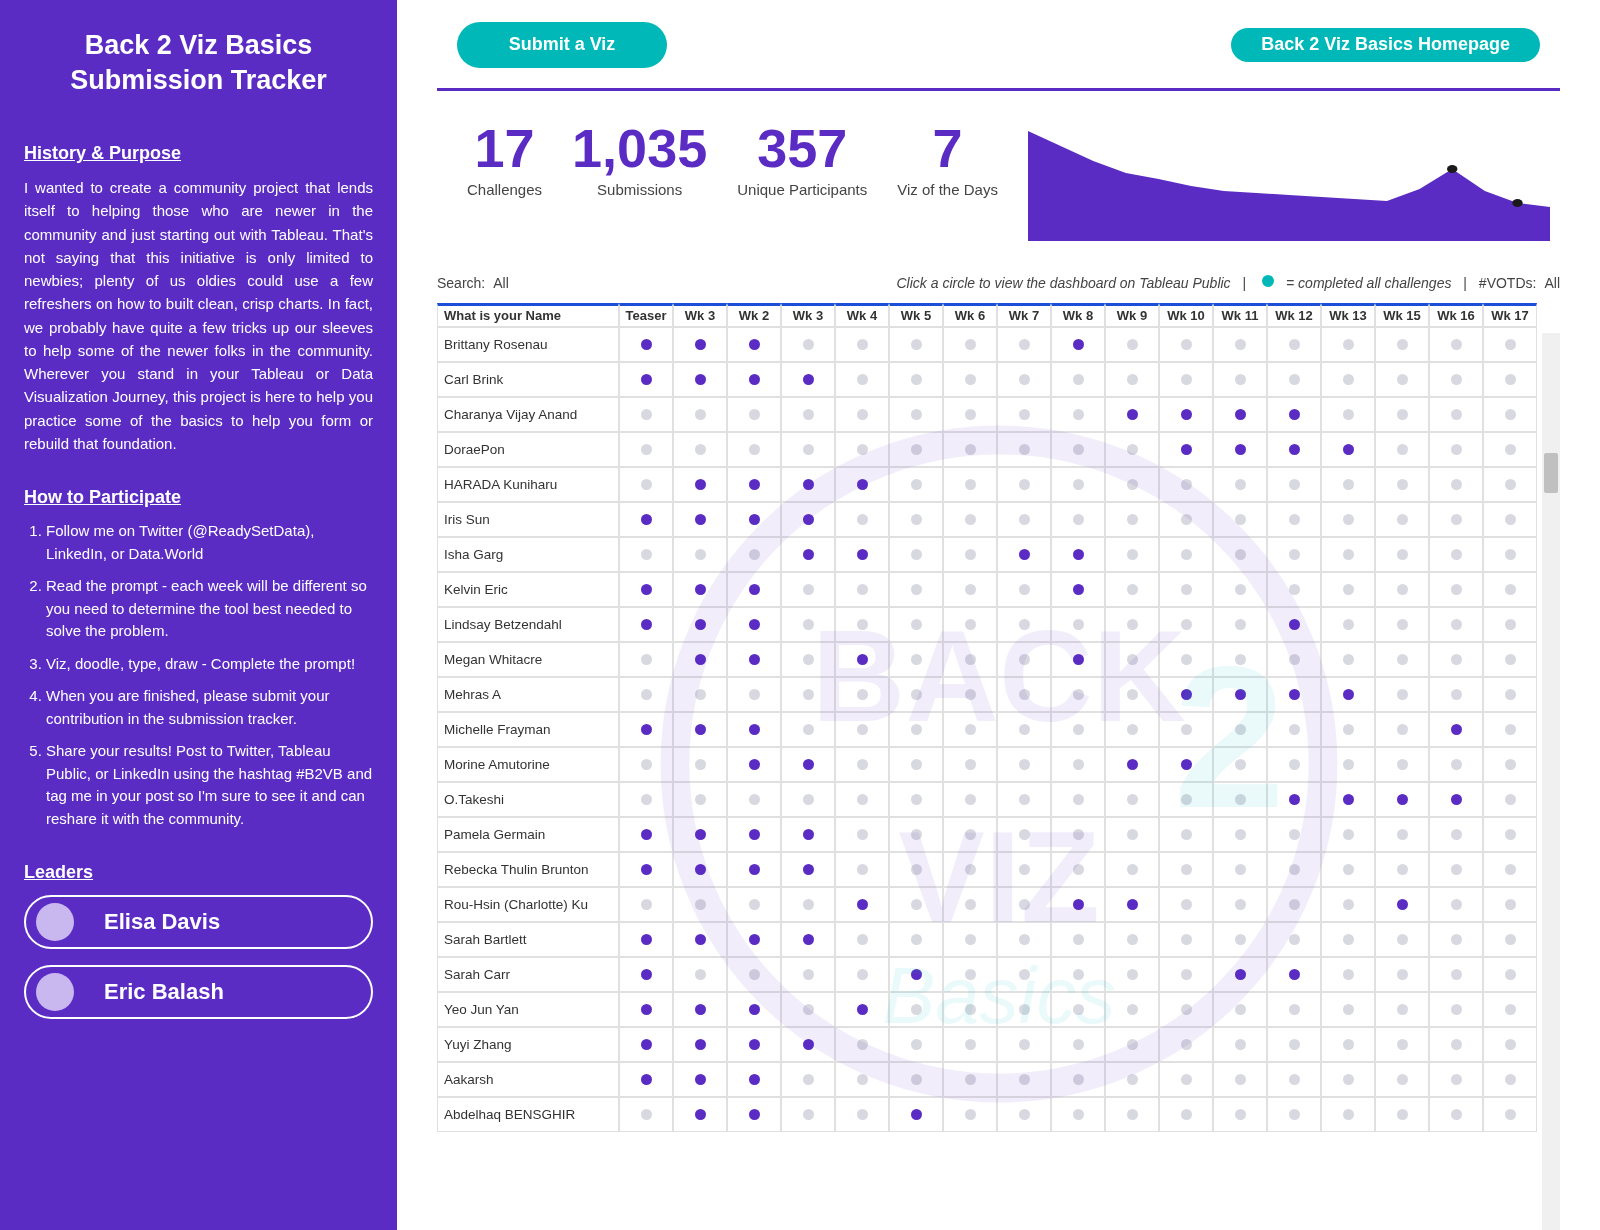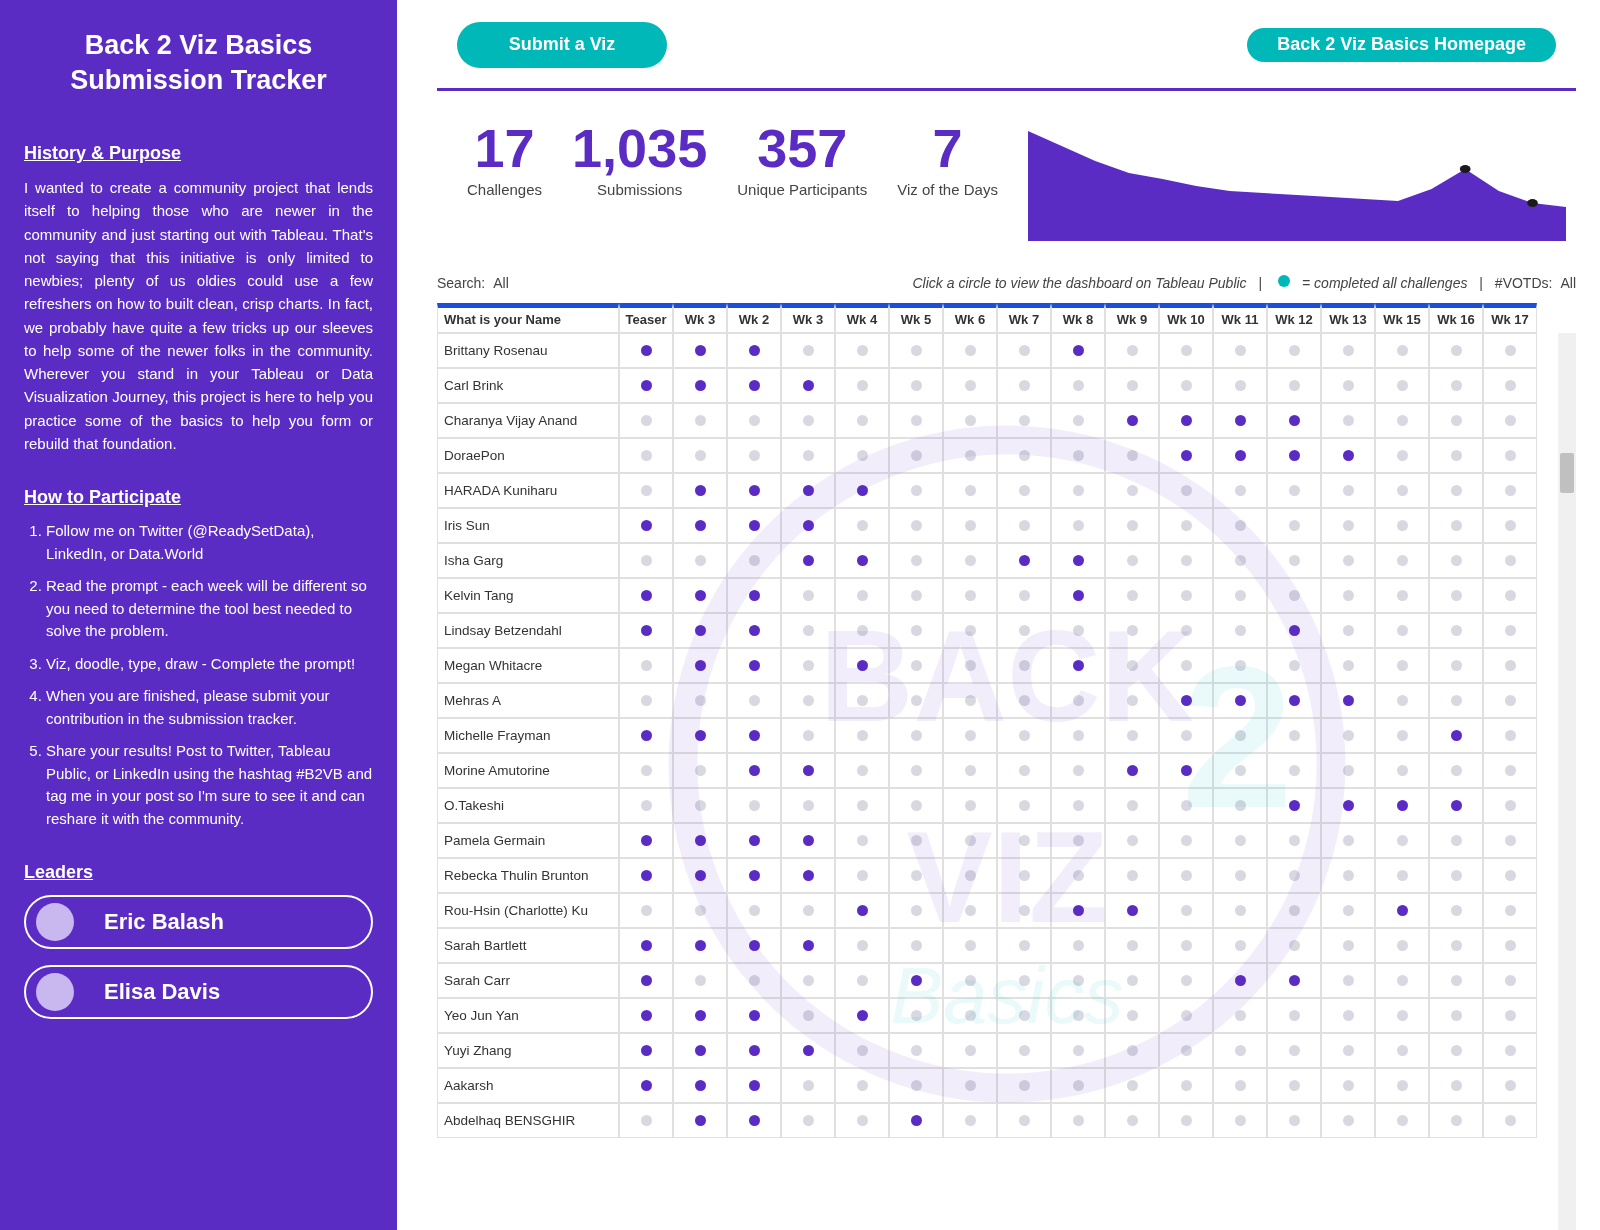--- a/index.html
+++ b/index.html
@@ -6,39 +6,39 @@
 body { font-family: -apple-system, BlinkMacSystemFont, 'Segoe UI', Arial, sans-serif; background: #fff; width: 1600px; height: 1230px; overflow: hidden; display: flex; }
 .sidebar { width: 397px; background: #5b2cc4; color: #fff; padding: 28px 24px; overflow-y: auto; }
 .sidebar-title { text-align: center; font-size: 27px; font-weight: 700; line-height: 1.3; margin-bottom: 45px; }
 .section-heading { font-size: 18px; font-weight: 700; text-decoration: underline; margin-bottom: 12px; margin-top: 32px; }
 .history-text { font-size: 15px; line-height: 1.55; text-align: justify; margin-bottom: 24px; }
 .participate-list { list-style: decimal; padding-left: 22px; font-size: 15px; line-height: 1.5; margin-bottom: 32px; }
 .participate-list li { margin-bottom: 10px; }
 .leader-pill { display: flex; align-items: center; border: 2px solid #fff; border-radius: 999px; padding: 6px 10px; margin-bottom: 16px; }
 .leader-avatar { width: 38px; height: 38px; border-radius: 50%; background: #c9b8f0; margin-right: 30px; flex-shrink: 0; }
 .leader-name { font-size: 22px; font-weight: 700; }
-.main { flex: 1; padding: 22px 24px 0 40px; display: flex; flex-direction: column; overflow: hidden; }
+.main { flex: 1; padding: 22px 40px 0 40px; display: flex; flex-direction: column; overflow: hidden; }
 .top-buttons { display: flex; justify-content: space-between; align-items: center; padding: 0 20px 20px 20px; }
 .top-btn { background: #00b8b8; color: #fff; border: none; border-radius: 999px; padding: 12px 40px; font-size: 18px; font-weight: 700; line-height: 1.2; text-align: center; cursor: pointer; min-width: 210px; }
 .top-btn.two-line { padding: 6px 30px; }
 .divider { height: 3px; background: #5b2cc4; margin-bottom: 20px; }
 .kpi-row { display: flex; align-items: flex-start; padding: 10px 10px 30px 30px; gap: 30px; }
 .kpi { text-align: center; flex-shrink: 0; }
 .kpi-val { color: #5b2cc4; font-size: 54px; font-weight: 700; line-height: 1; }
 .kpi-label { color: #444; font-size: 15px; margin-top: 6px; }
 .sparkline-wrap { flex: 1; height: 120px; position: relative; }
 .sparkline-wrap svg { width: 100%; height: 100%; }
 .filter-row { display: flex; align-items: flex-start; font-size: 14px; color: #444; padding: 4px 0 12px 0; gap: 8px; }
 .filter-row .spacer { flex: 1; }
 .filter-row .ital { font-style: italic; }
 .teal-dot { width: 12px; height: 12px; border-radius: 50%; background: #00b8b8; display: inline-block; vertical-align: middle; margin: 0 4px; }
 .table-wrap { flex: 1; overflow: hidden; position: relative; }
 .grid { display: grid; grid-template-columns: 182px repeat(17, 54px); }
 .header-cell, .body-cell { border: 1px solid #e0e0e0; display: flex; align-items: center; justify-content: center; font-size: 13px; color: #333; }
-.header-cell { font-weight: 700; height: 30px; border-top: 5px solid #1d4ed8; }
+.header-cell { font-weight: 700; height: 24px; border-top: 3px solid #1d4ed8; }
 .header-cell.name-col { justify-content: flex-start; padding-left: 6px; font-weight: 700; }
 .body-cell { height: 35px; }
 .body-cell.name-col { justify-content: flex-start; padding-left: 6px; font-size: 13.5px; }
 .dot { width: 11px; height: 11px; border-radius: 50%; }
 .dot.filled { background: #5b2cc4; }
 .dot.empty { background: #d8d8e0; }
 .scroll-track { position: absolute; right: 0; top: 30px; bottom: 0; width: 18px; background: #f0f0f0; }
 .scroll-thumb { position: absolute; left: 2px; right: 2px; top: 120px; height: 40px; background: #c0c0c0; border-radius: 2px; }
 .watermark { position: absolute; left: 50%; top: 50%; transform: translate(-50%, -50%); pointer-events: none; opacity: 0.08; }
 .watermark svg { width: 720px; height: 720px; }
@@ -54,25 +54,25 @@
   <ol class="participate-list">
     <li>Follow me on Twitter (@ReadySetData), LinkedIn, or Data.World</li>
     <li>Read the prompt - each week will be different so you need to determine the tool best needed to solve the problem.</li>
     <li>Viz, doodle, type, draw - Complete the prompt!</li>
     <li>When you are finished, please submit your contribution in the submission tracker.</li>
     <li>Share your results! Post to Twitter, Tableau Public, or LinkedIn using the hashtag #B2VB and tag me in your post so I'm sure to see it and can reshare it with the community.</li>
   </ol>
   <div class="section-heading">Leaders</div>
   <div class="leader-pill">
     <div class="leader-avatar"></div>
-    <div class="leader-name">Eric Balash</div>
+    <div class="leader-name">Elisa Davis</div>
   </div>
   <div class="leader-pill">
     <div class="leader-avatar"></div>
-    <div class="leader-name">Elisa Davis</div>
+    <div class="leader-name">Eric Balash</div>
   </div>
 </div>
 
 <div class="main">
   <div class="top-buttons">
     <button class="top-btn">Submit a Viz</button>
     <button class="top-btn two-line">Back 2 Viz Basics Homepage</button>
   </div>
   <div class="divider"></div>
   <div class="kpi-row">
@@ -500,21 +500,21 @@
         </div>
         <div class="body-cell">
           <div class="dot empty"></div>
         </div>
         <div class="body-cell">
           <div class="dot empty"></div>
         </div>
         <div class="body-cell">
           <div class="dot empty"></div>
         </div>
-        <div class="body-cell name-col">Kelvin Tang</div>
+        <div class="body-cell name-col">Kelvin Eric</div>
         <div class="body-cell">
           <div class="dot filled"></div>
         </div>
         <div class="body-cell">
           <div class="dot filled"></div>
         </div>
         <div class="body-cell">
           <div class="dot filled"></div>
         </div>
         <div class="body-cell">

